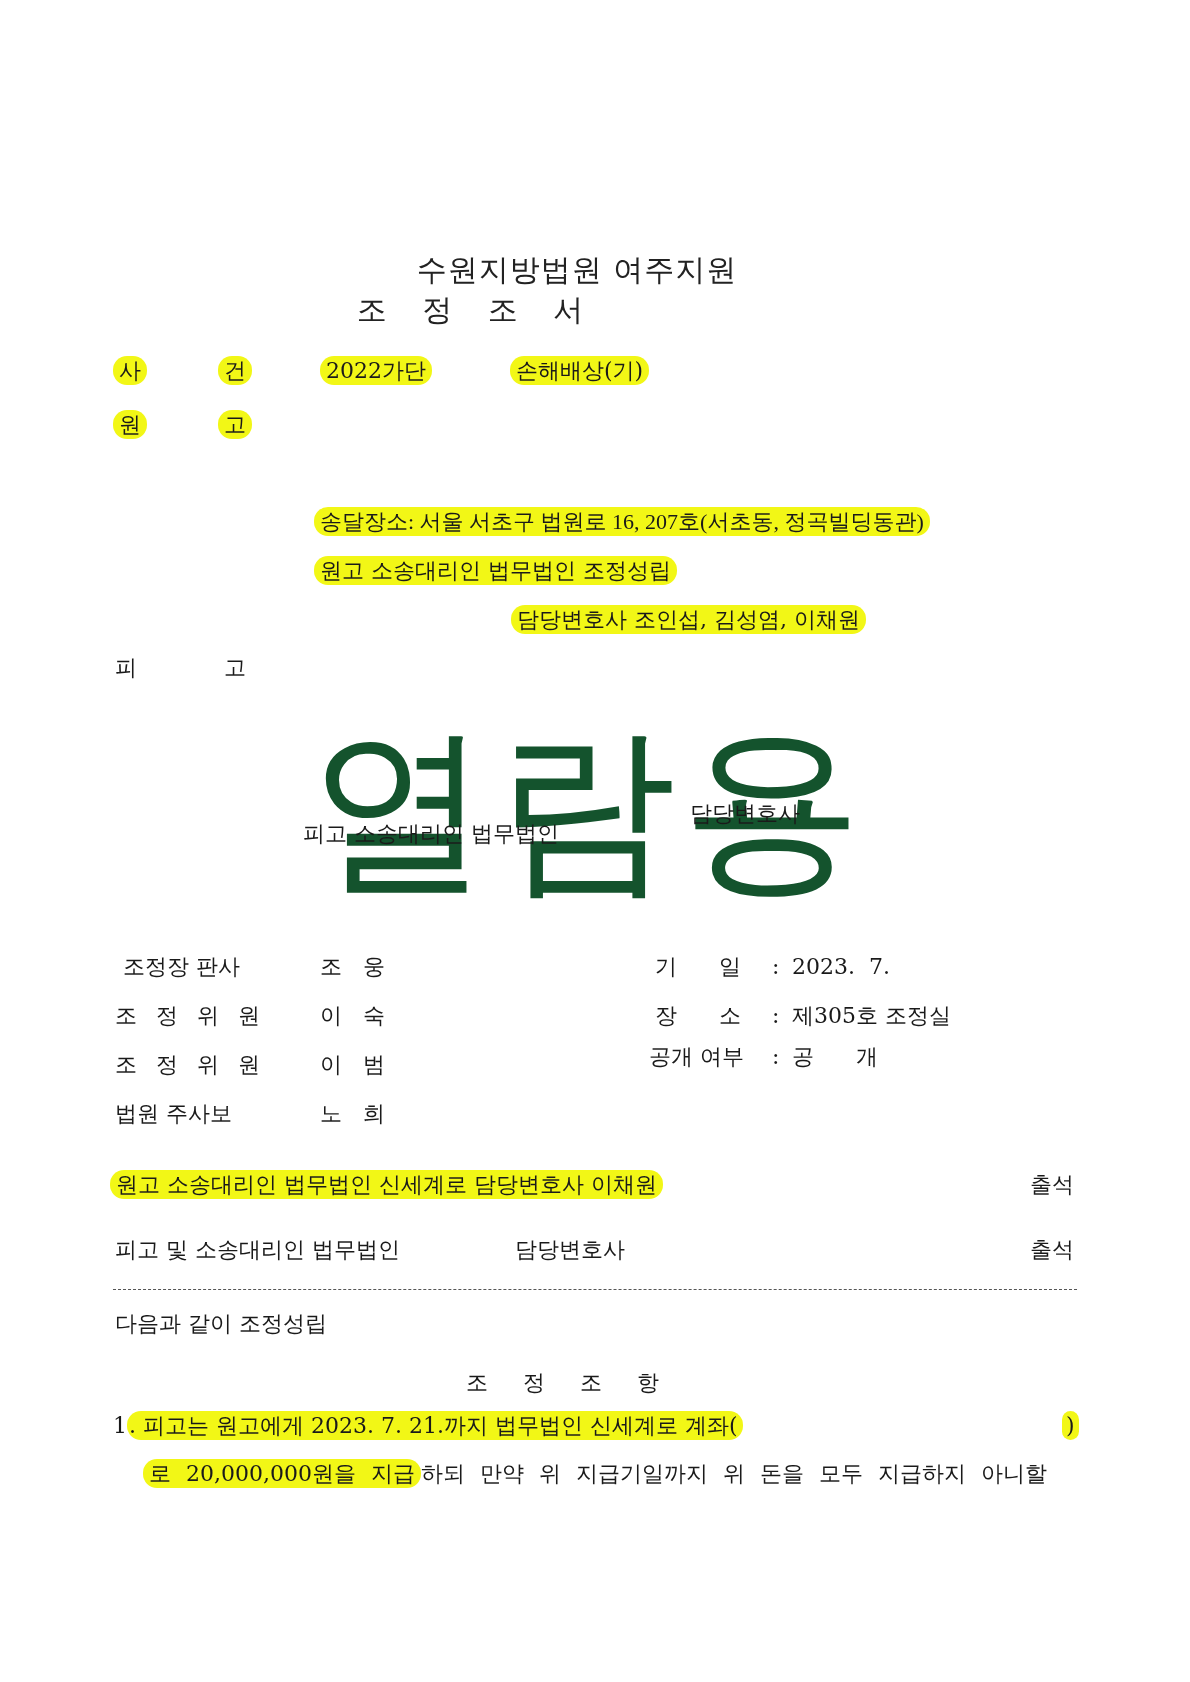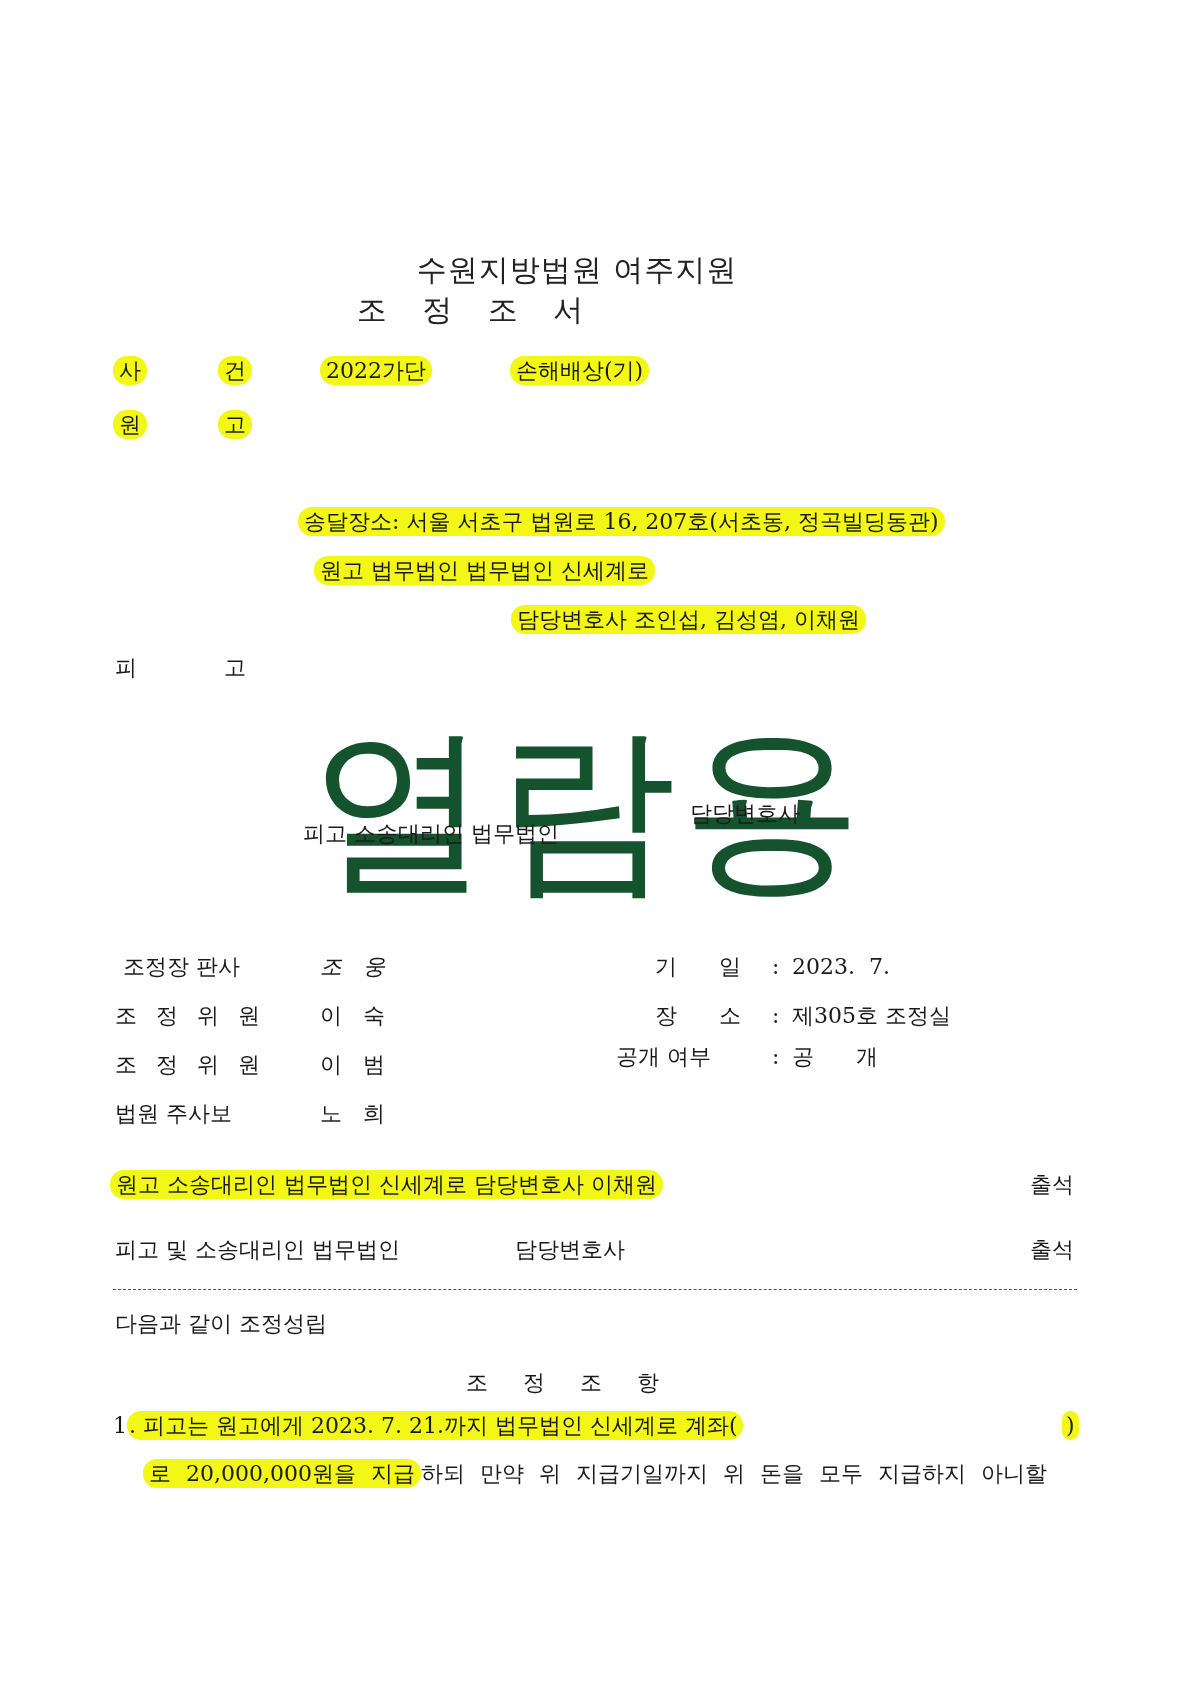--- a/index.html
+++ b/index.html
@@ -96,57 +96,57 @@
       <span class="hl">손해배상(기)</span>
     </div>
 
     <div class="abs txt" style="left:119px; top:411px;">
       <span class="hl">원</span>
     </div>
     <div class="abs txt" style="left:224px; top:411px;">
       <span class="hl">고</span>
     </div>
 
-    <div class="abs txt" style="left:304px; top:508px;">
+    <div class="abs txt" style="left:320px; top:508px;font-family:Liberation Serif, serif;">
       <span class="hl">송달장소: 서울 서초구 법원로 16, 207호(서초동, 정곡빌딩동관)</span>
     </div>
     <div class="abs txt" style="left:320px; top:557px;">
-      <span class="hl">원고 법무법인 법무법인 신세계로</span>
+      <span class="hl">원고 소송대리인 법무법인 조정성립</span>
     </div>
     <div class="abs txt" style="left:517px; top:606px;">
       <span class="hl">담당변호사 조인섭, 김성염, 이채원</span>
     </div>
 
     <div class="abs txt" style="left:115px; top:654px;">피</div>
     <div class="abs txt" style="left:224px; top:654px;">고</div>
 
     <div class="abs txt" style="left:303px; top:800px;margin-top:20px;">피고 소송대리인 법무법인</div>
     <div class="abs txt" style="left:690px; top:800px;">담당변호사</div>
 
     <div class="abs txt" style="left:115px; top:953px;margin-left:8px;">조정장 판사</div>
-    <div class="abs txt" style="left:320px; top:953px; white-space:pre;font-style:italic;">조   웅</div>
+    <div class="abs txt" style="left:320px; top:953px; white-space:pre;">조   웅</div>
 
     <div class="abs txt" style="left:115px; top:1002px; letter-spacing:6px;">조 정 위 원</div>
     <div class="abs txt" style="left:320px; top:1002px; white-space:pre;">이   숙</div>
 
     <div class="abs txt" style="left:115px; top:1051px; letter-spacing:6px;">조 정 위 원</div>
     <div class="abs txt" style="left:320px; top:1051px; white-space:pre;">이   범</div>
 
     <div class="abs txt" style="left:115px; top:1100px;">법원 주사보</div>
     <div class="abs txt" style="left:320px; top:1100px; white-space:pre;">노   희</div>
 
     <div class="abs txt" style="left:655px; top:953px; white-space:pre;">기      일</div>
     <div class="abs txt" style="left:772px; top:953px;">:</div>
     <div class="abs txt" style="left:792px; top:953px; white-space:pre;">2023.  7.</div>
 
     <div class="abs txt" style="left:655px; top:1002px; white-space:pre;">장      소</div>
     <div class="abs txt" style="left:772px; top:1002px;">:</div>
     <div class="abs txt" style="left:792px; top:1002px;">제305호 조정실</div>
 
-    <div class="abs txt" style="left:616px; top:1043px;">공개 여부</div>
+    <div class="abs txt" style="left:649px; top:1043px;">공개 여부</div>
     <div class="abs txt" style="left:772px; top:1043px;">:</div>
     <div class="abs txt" style="left:792px; top:1043px; white-space:pre;">공      개</div>
 
     <div class="abs txt" style="left:116px; top:1171px;">
       <span class="hl">원고 소송대리인 법무법인 신세계로 담당변호사 이채원</span>
     </div>
     <div class="abs txt" style="left:1030px; top:1171px;">출석</div>
 
     <div class="abs txt" style="left:115px; top:1236px;">피고 및 소송대리인 법무법인</div>
     <div class="abs txt" style="left:515px; top:1236px;">담당변호사</div>

